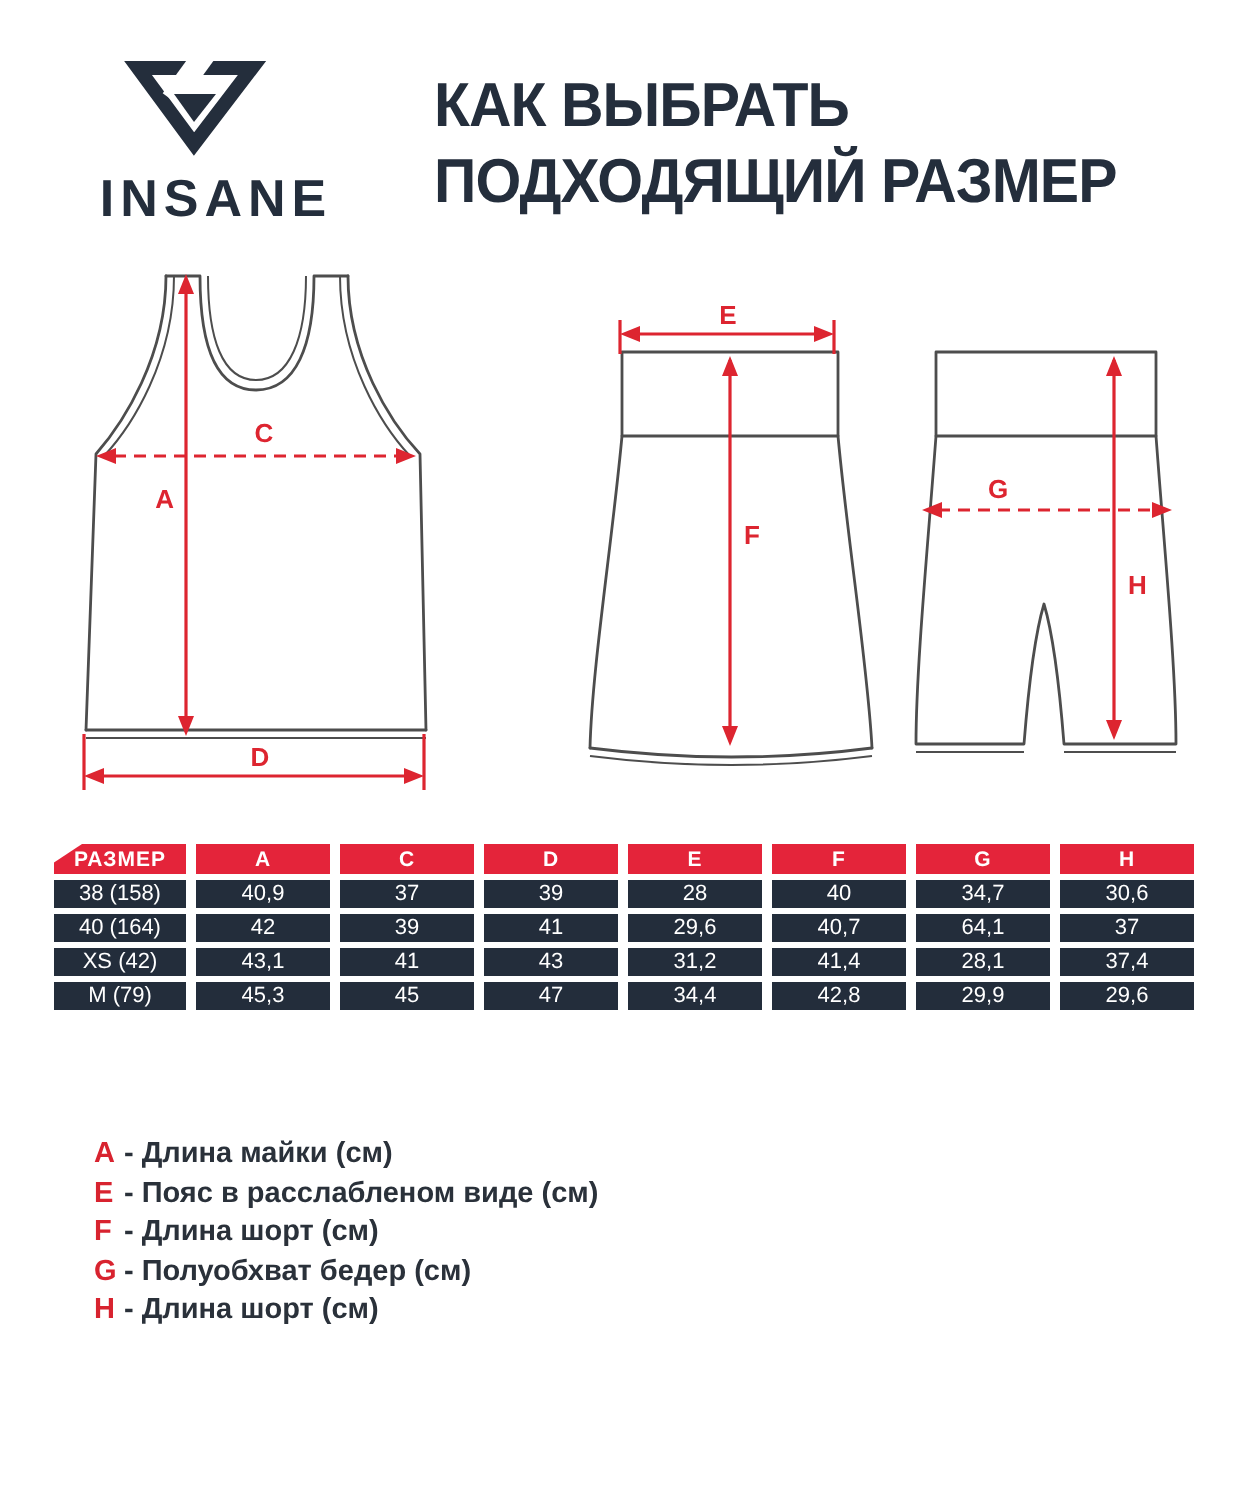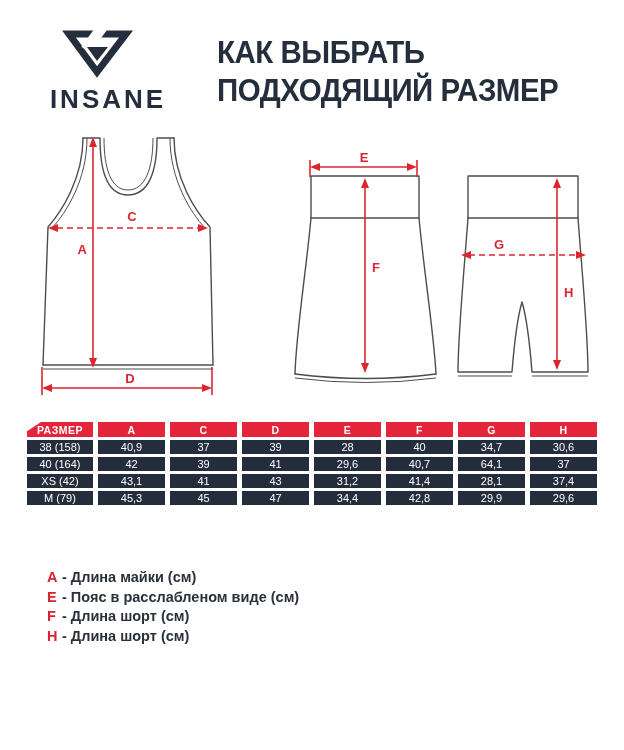--- a/index.html
+++ b/index.html
@@ -203,15 +203,18 @@
   <span class="legend-item">
     <span class="legend-letter">A</span><span class="legend-sep">-</span><span>Длина майки (см)</span>
   </span>
   <span class="legend-item">
     <span class="legend-letter">E</span><span class="legend-sep">-</span><span>Пояс в расслабленом виде (см)</span>
   </span>
   <span class="legend-item">
     <span class="legend-letter">F</span><span class="legend-sep">-</span><span>Длина шорт (см)</span>
   </span>
   <span class="legend-item">
+    <span class="legend-letter">G</span><span class="legend-sep">-</span><span>Полуобхват бедер (см)</span>
+  </span>
+  <span class="legend-item">
     <span class="legend-letter">H</span><span class="legend-sep">-</span><span>Длина шорт (см)</span>
   </span>
 </div>
 
 </body></html>

